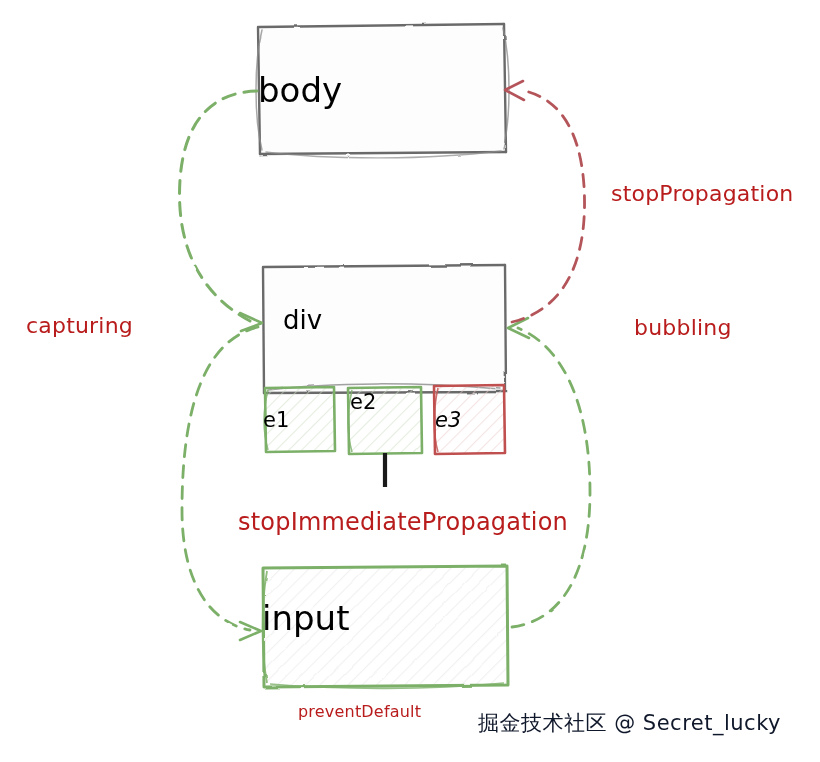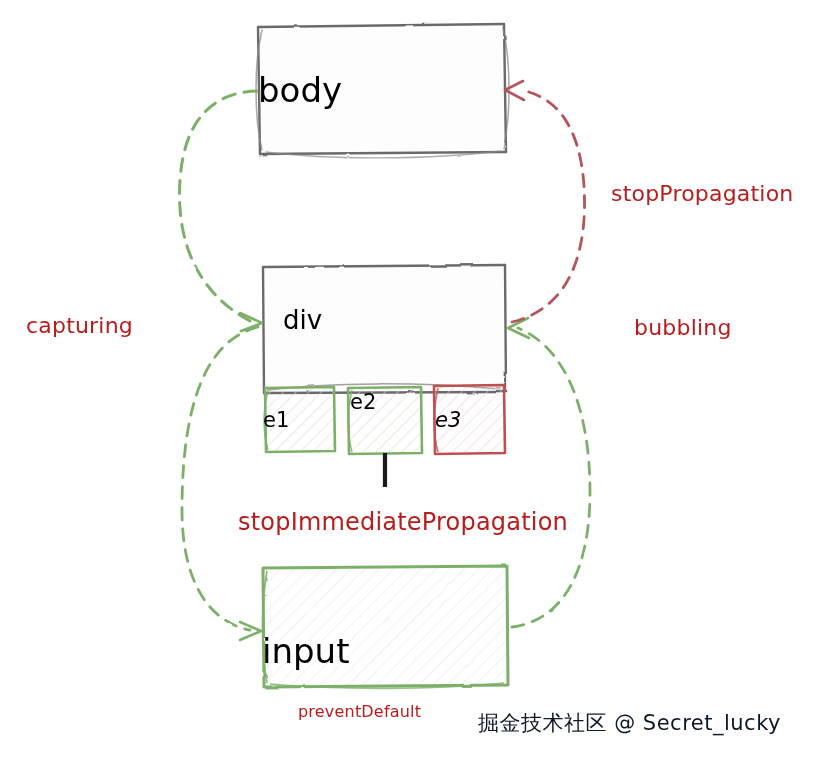--- a/index.html
+++ b/index.html
@@ -29,21 +29,21 @@
   }
   .node-text {
     position: absolute;
     color: #000000;
     font-family: "DejaVu Sans", sans-serif;
     white-space: nowrap;
     text-align: left;
   }
   #lbl-body      { left: 258px; top: 70px;  width: 248px; font-size: 34px; }
   #lbl-div       { left: 263px; top: 305px; width: 242px; font-size: 26px; padding-left: 20px; }
-  #lbl-input     { left: 262px; top: 631px; width: 246px; font-size: 34px; }
+  #lbl-input     { left: 262px; top: 598px; width: 246px; font-size: 34px; }
   #lbl-e1        { left: 263px; top: 408px; width: 66px;  font-size: 21px; }
   #lbl-e2        { left: 350px; top: 390px; width: 80px;  font-size: 21px; }
   #lbl-e3        { left: 435px; top: 408px; width: 70px;  font-size: 21px; font-style: italic; }
 
   #lbl-capturing { left: 26px;  top: 313px; font-size: 22px; }
   #lbl-bubbling  { left: 634px; top: 315px; font-size: 22px; }
   #lbl-stopprop  { left: 611px; top: 181px; font-size: 22px; }
   #lbl-sip       { left: 238px; top: 500px; font-size: 24px; margin-top: 8px; }
   #lbl-pd        { left: 298px; top: 702px; font-size: 16px; }
 

